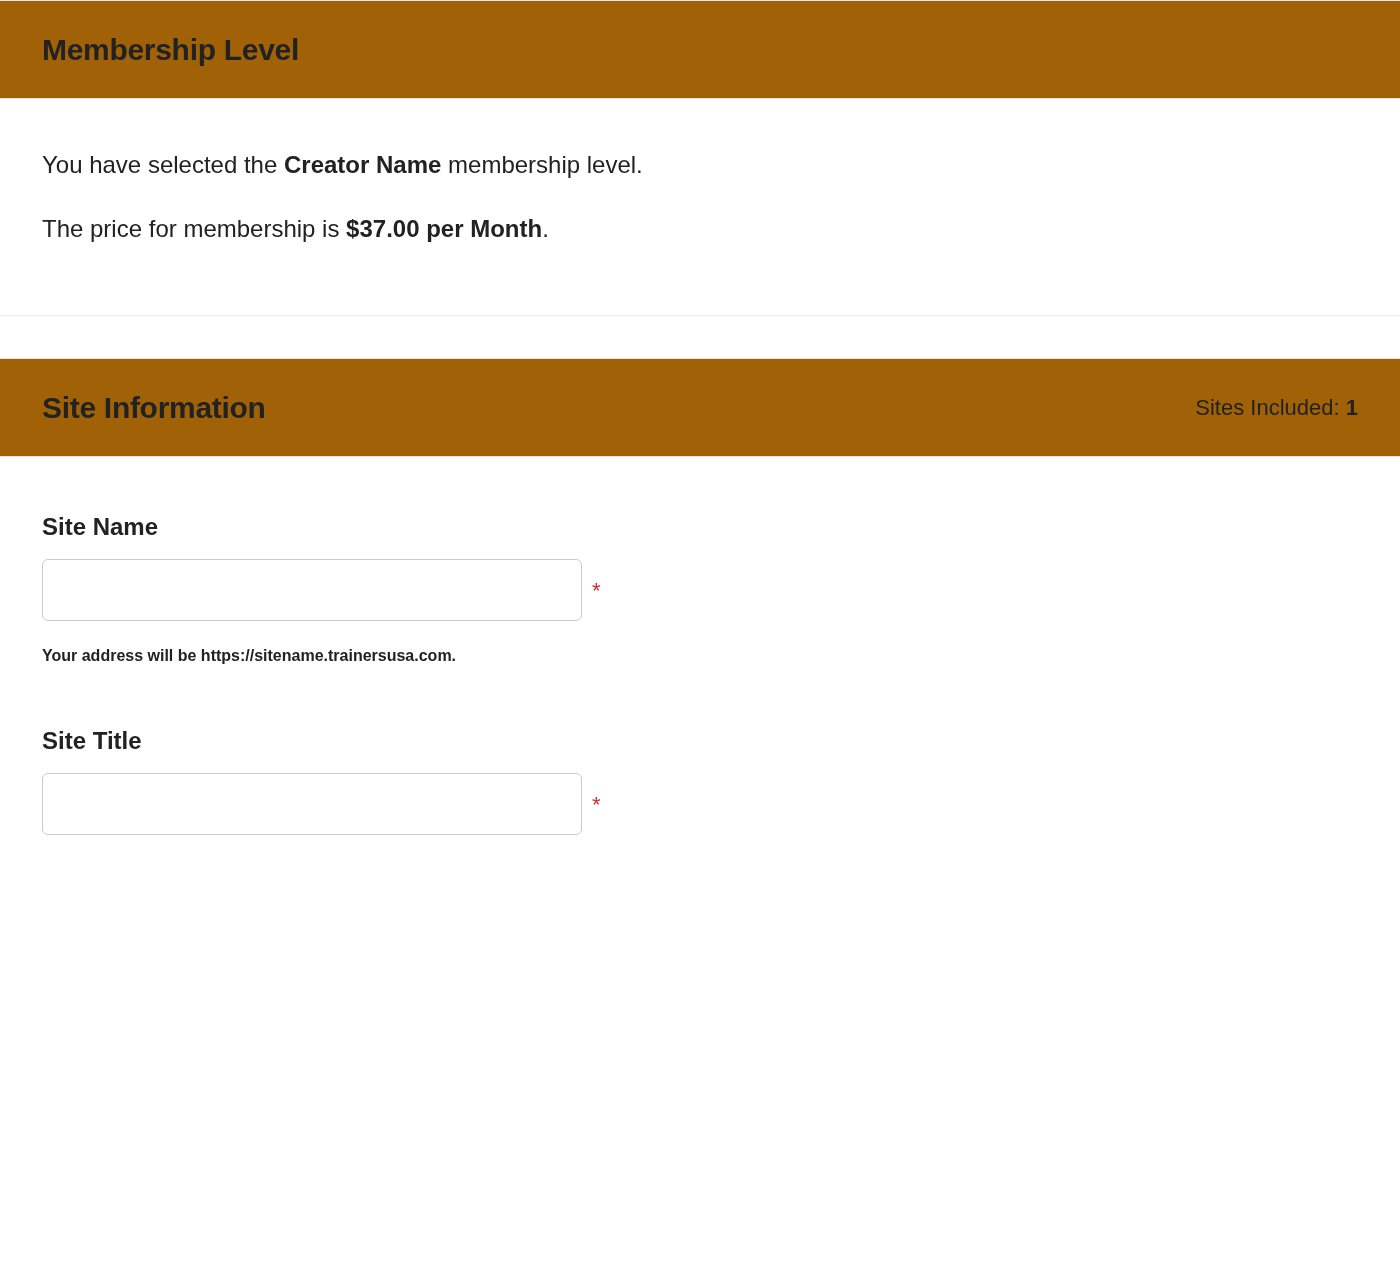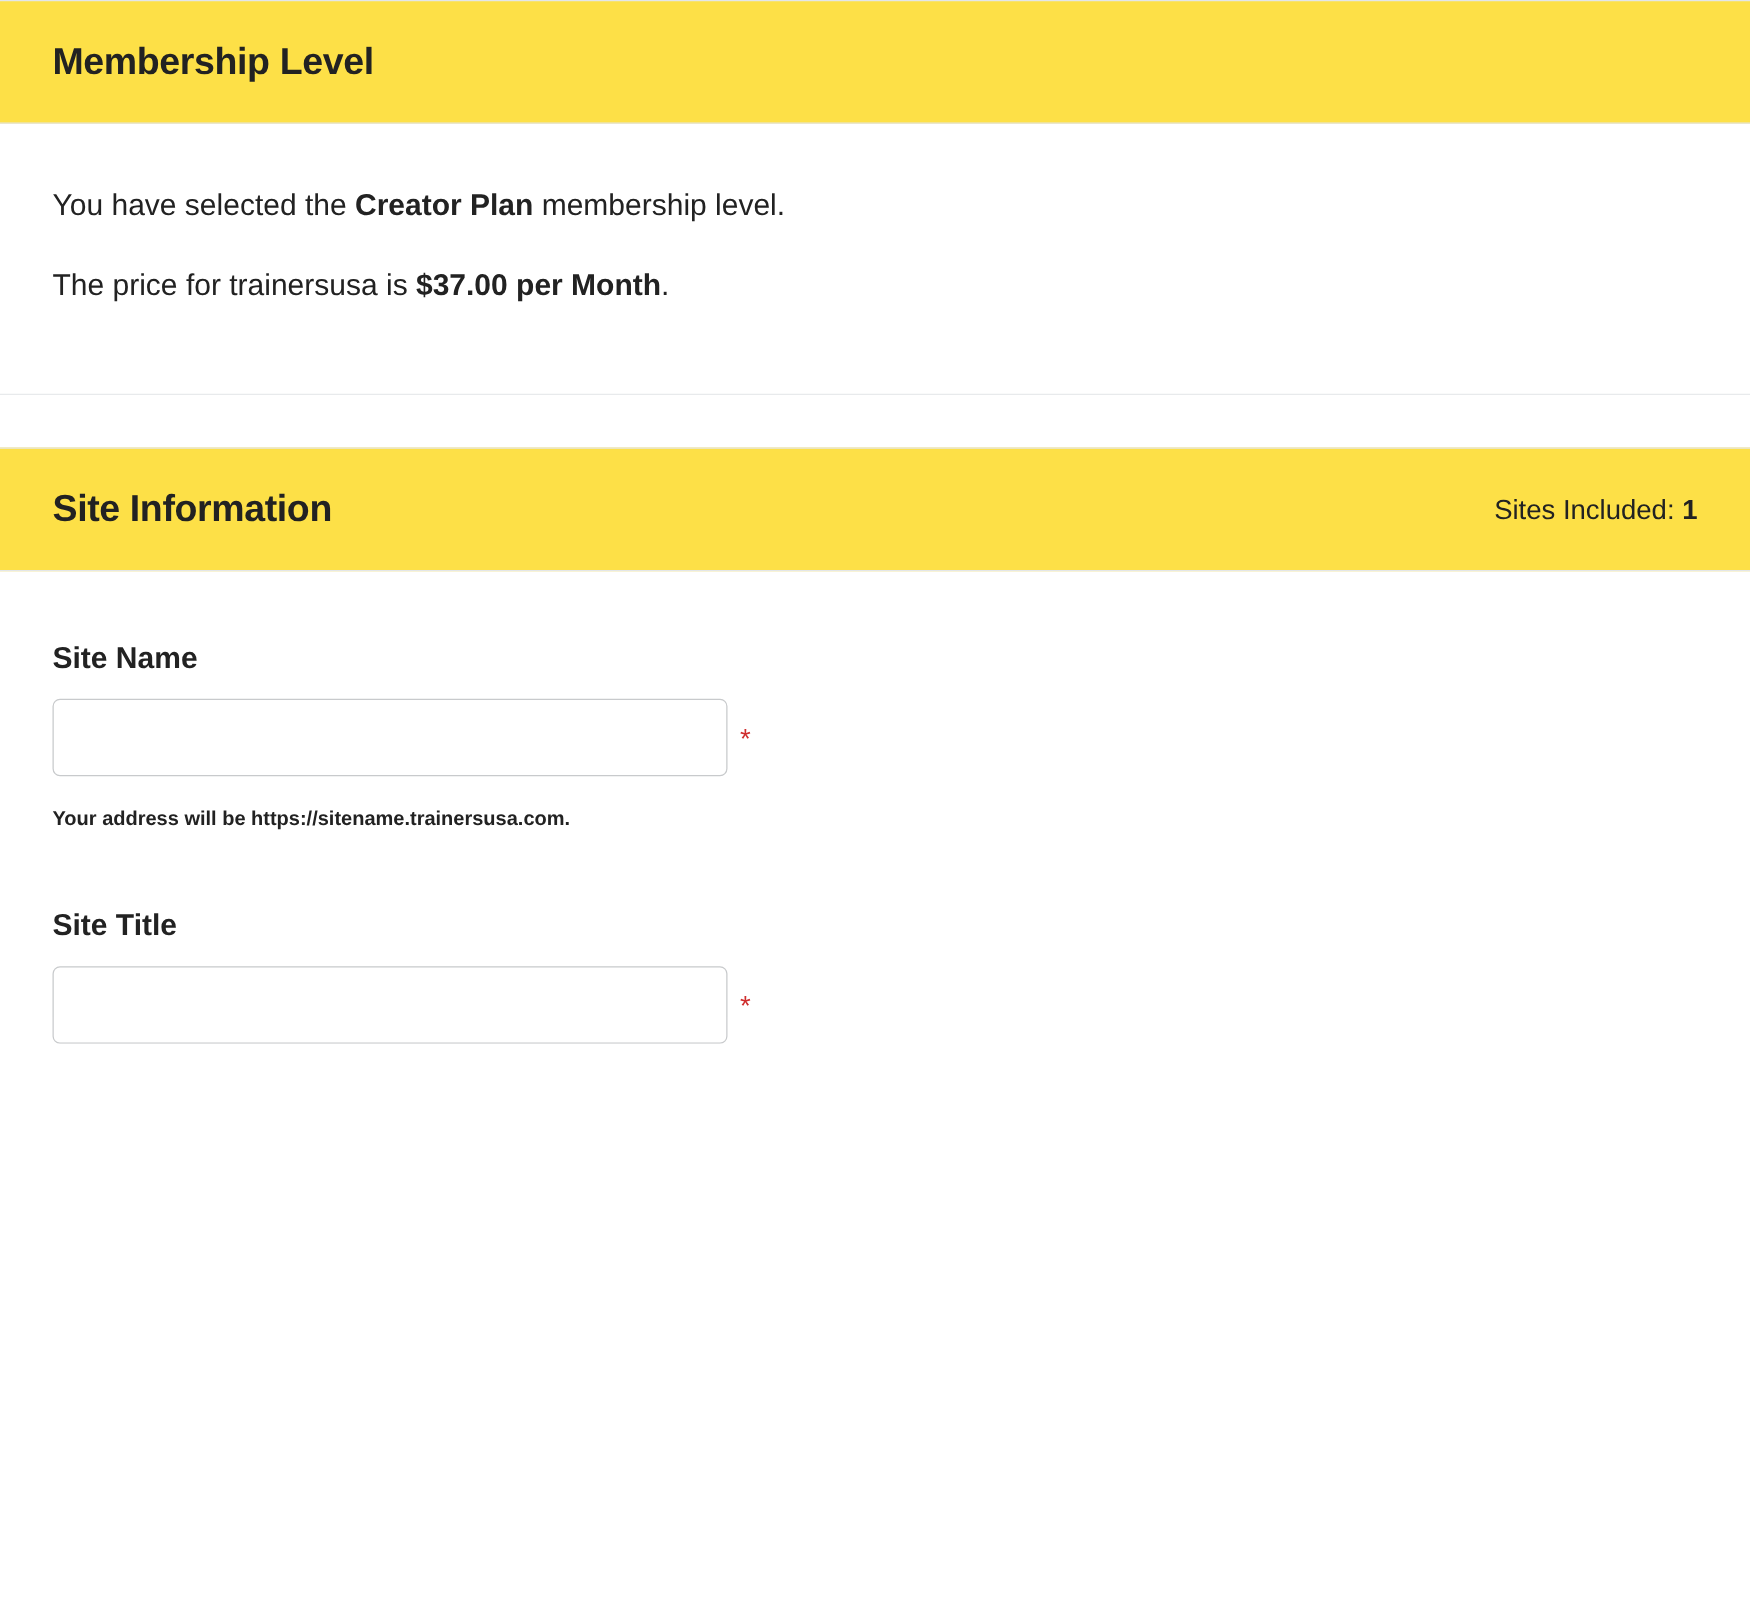--- a/index.html
+++ b/index.html
@@ -10,21 +10,21 @@
   body {
     font-family: -apple-system, BlinkMacSystemFont, "Segoe UI", "Helvetica Neue", Arial, sans-serif;
     color: #222;
     background: #fff;
     width: 1400px;
     padding: 0 30px;
     font-size: 24px;
     line-height: 1.5;
   }
   .section-header {
-    background: #fde047;
+    background: #a16207;
     border-top: 1px solid #e3e6e8;
     border-bottom: 1px solid #e3e6e8;
     padding: 26px 24px;
     margin-left: -30px;
     margin-right: -30px;
     padding-left: 42px;
     padding-right: 42px;
     display: flex;
     justify-content: space-between;
     align-items: center;
@@ -105,24 +105,24 @@
 </style>
 </head>
 <body>
 
 <div class="section-header">
   <h2>Membership Level</h2>
 </div>
 
 <div class="content-block">
   <p>
-    <span>You have selected the </span><span class="bold">Creator Plan</span><span> membership level.</span>
+    <span>You have selected the </span><span class="bold">Creator Name</span><span> membership level.</span>
   </p>
   <p>
-    <span>The price for trainersusa is </span><span class="bold">$37.00 per Month</span><span>.</span>
+    <span>The price for membership is </span><span class="bold">$37.00 per Month</span><span>.</span>
   </p>
 </div>
 
 <div class="spacer"></div>
 <hr class="thin-divider">
 <div class="gap-before-section"></div>
 
 <div class="section-header">
   <h2>Site Information</h2>
   <div class="sites-included">

